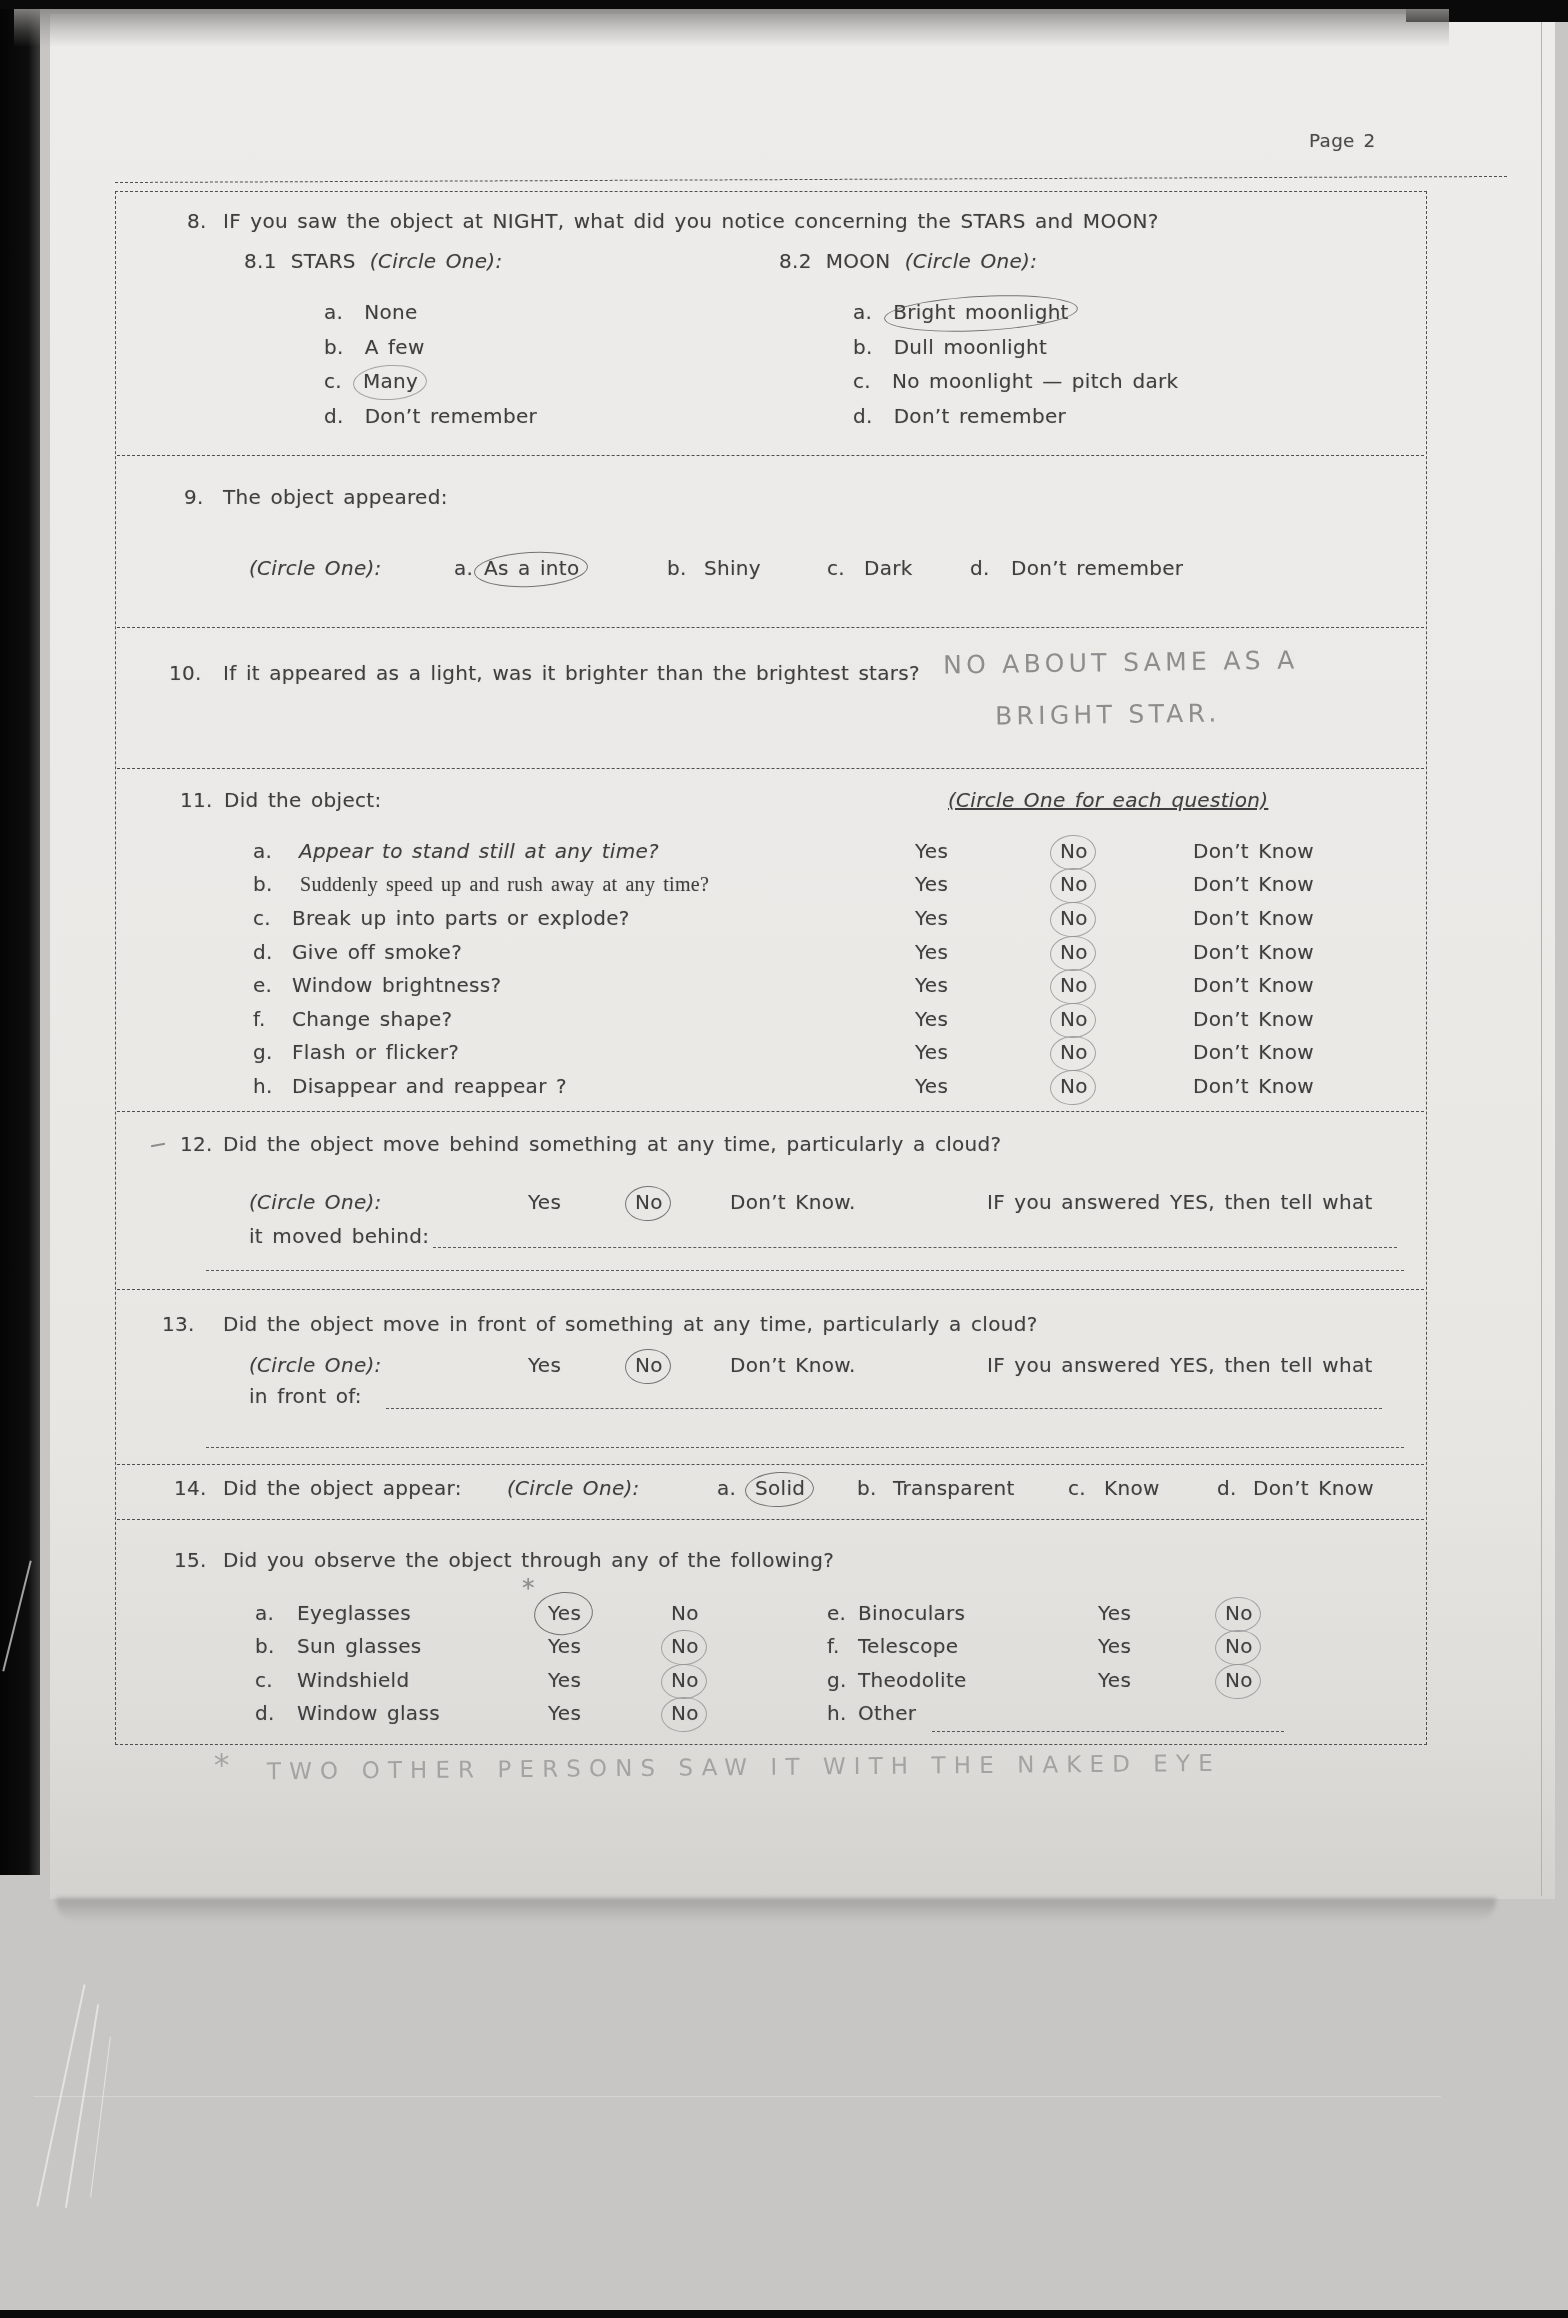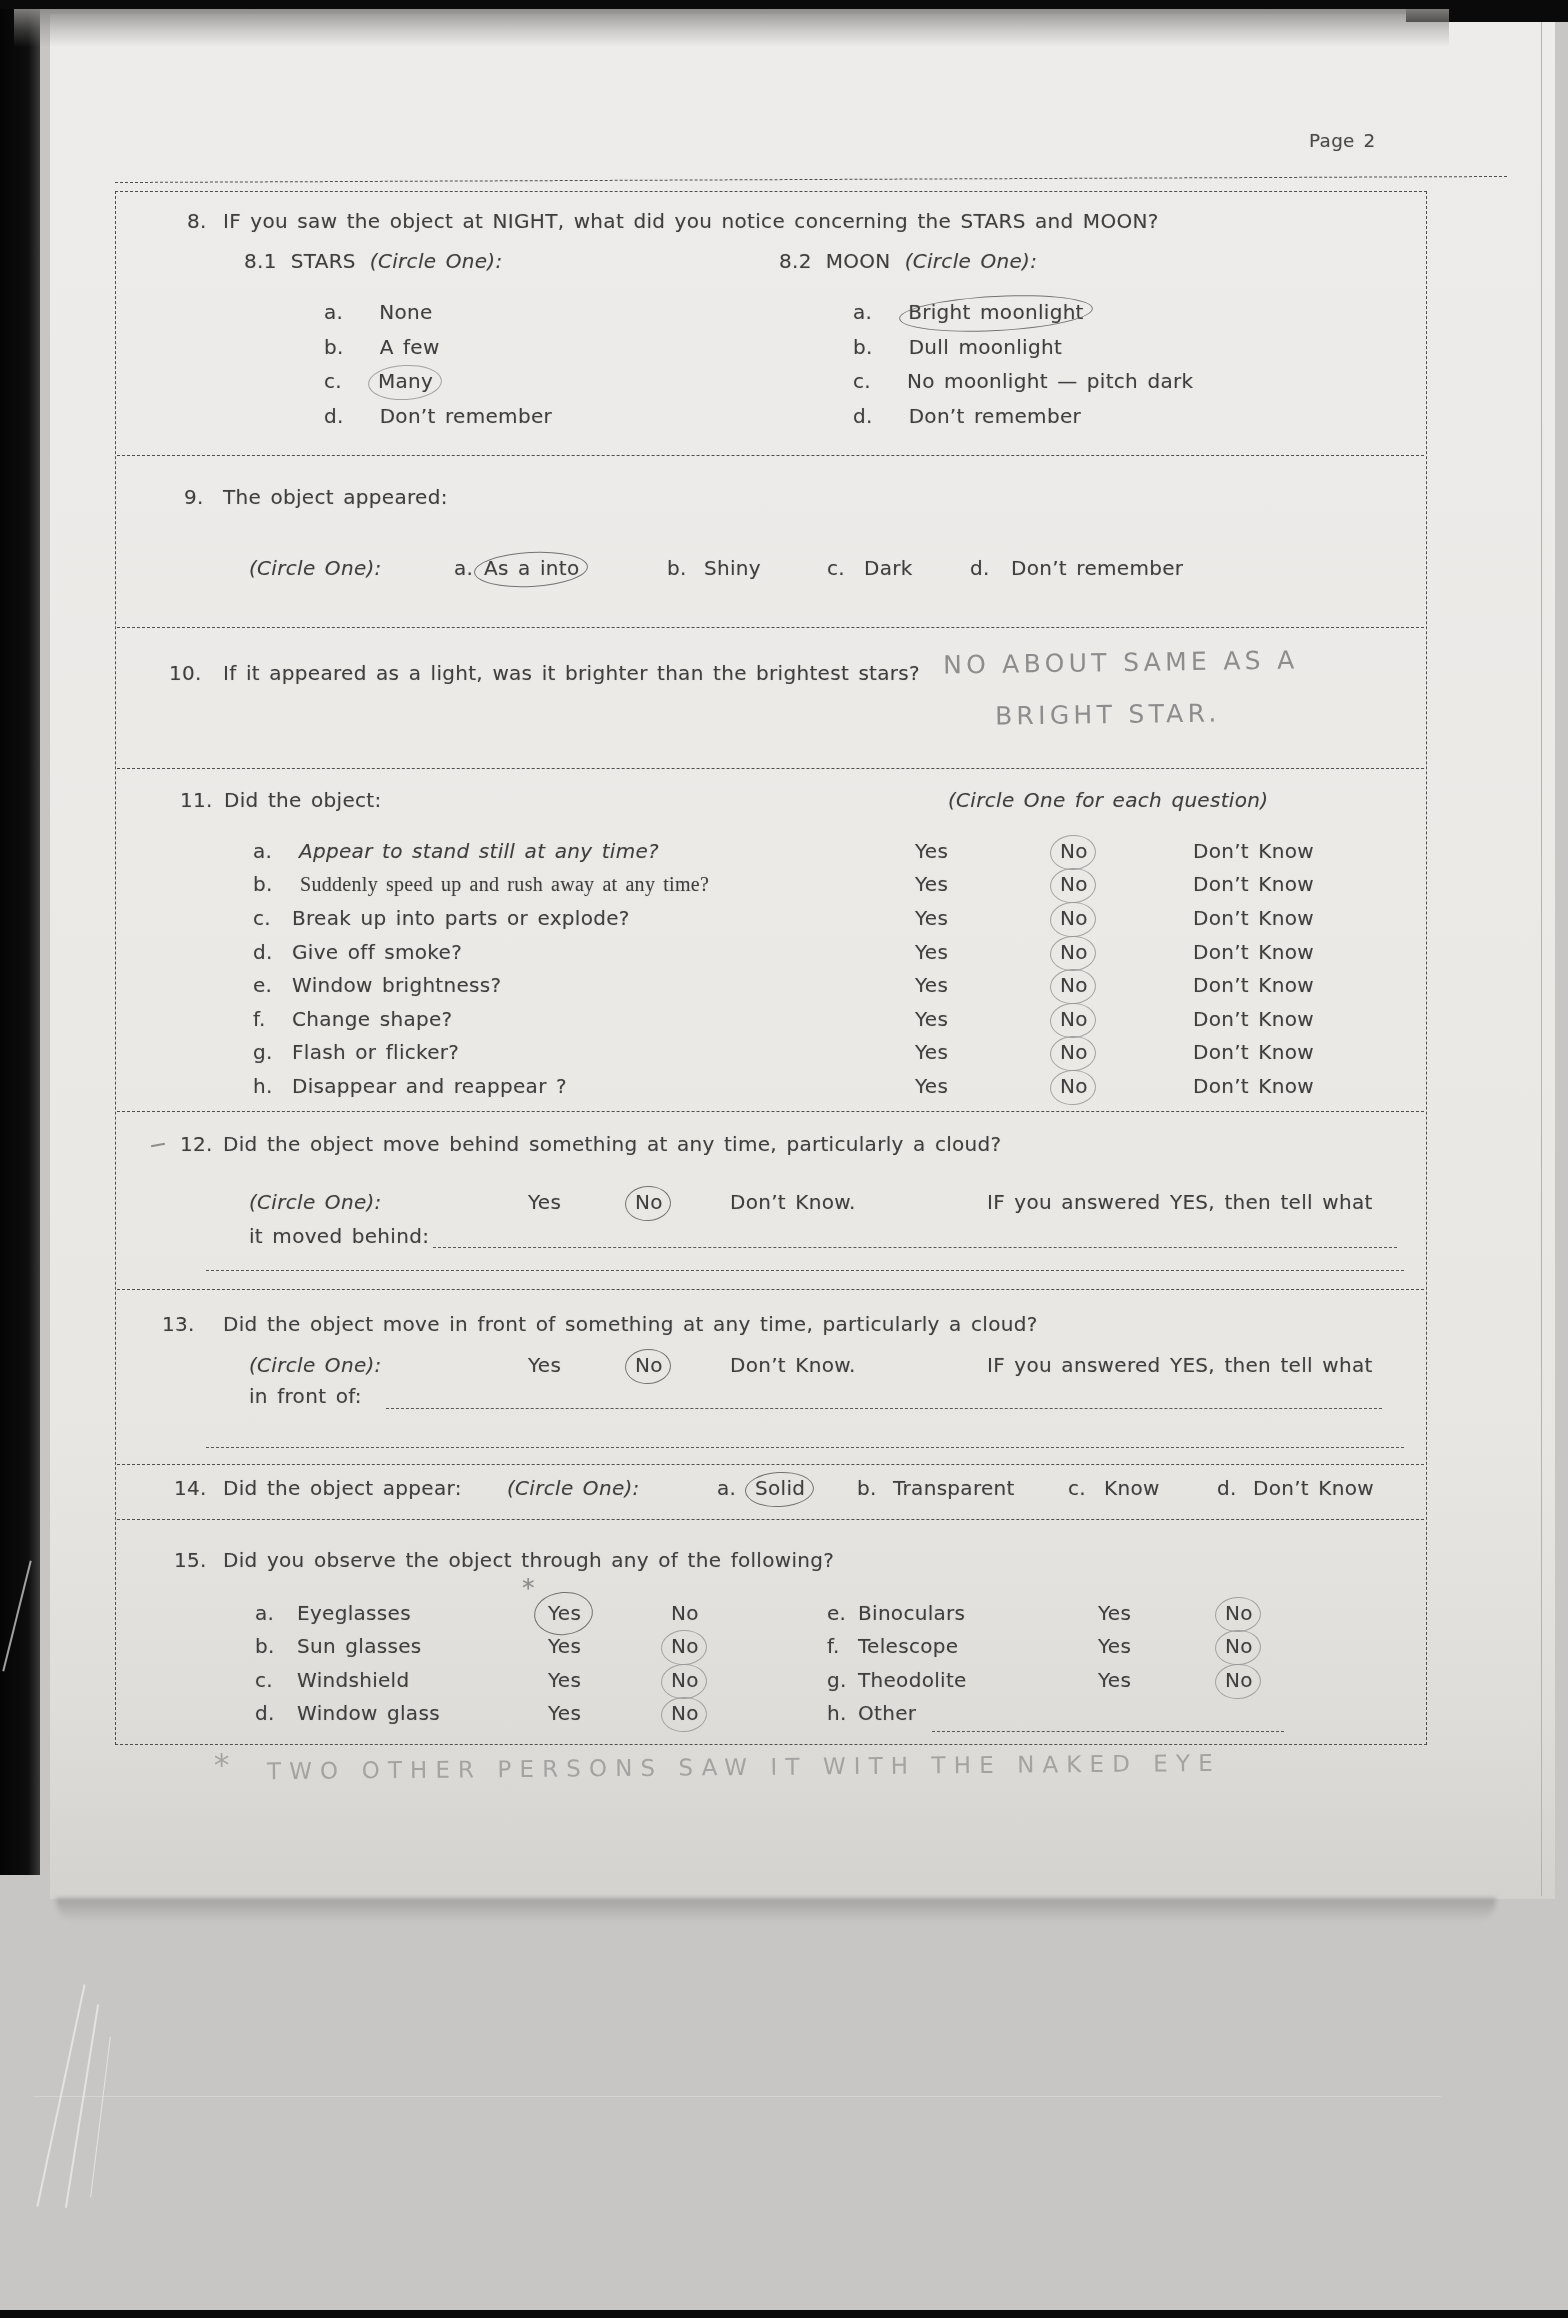--- a/index.html
+++ b/index.html
@@ -20,21 +20,21 @@
              background:linear-gradient(180deg,rgba(138,137,135,.9) 0%,rgba(138,137,135,.35) 55%,rgba(138,137,135,0) 100%);}
   .scratch{position:absolute;background:rgba(242,242,240,.65);}
 
   .formbox{position:absolute;left:115px;top:191px;width:1310px;height:1552px;border:1.6px dashed #4e4e4e;}
   .hdiv{position:absolute;height:0;border-top:1.6px dashed #4e4e4e;}
   .blank{position:absolute;height:0;border-bottom:1.6px dashed #585858;}
 
   .t{position:absolute;font-size:20px;line-height:1.15;color:#3f3f3f;letter-spacing:0.3px;word-spacing:2.7px;
      white-space:nowrap;text-shadow:0 0 1.1px rgba(64,64,64,.28);}
   .it{font-style:italic;}
-  .lbl{margin-left:36px;}
+  .lbl{margin-left:21px;}
   .gap{margin-left:14px;}
   .row{position:absolute;left:0;width:1568px;height:28px;}
 
   .circled{position:relative;display:inline-block;}
   .circled::after{content:"";position:absolute;left:-9.7px;right:-8.7px;top:-5.4px;bottom:-7px;
                   border:1.9px solid rgba(76,76,76,.75);border-radius:50%;transform:rotate(-3deg);}
   .circled.pencil::after{border-color:rgba(150,150,150,.85);border-width:1.6px;}
   .circled.big::after{left:-14px;right:-12px;top:-9.7px;bottom:-10.8px;transform:rotate(-6deg);}
 
   .hw{position:absolute;color:#8d8d8d;font-size:25px;letter-spacing:4.3px;white-space:nowrap;
@@ -133,21 +133,21 @@
   <div>
     <span class="t" style="left:169px;top:662px;">10.</span>
     <span class="t" style="left:223px;top:662px;">If it appeared as a light, was it brighter than the brightest stars?</span>
     <span class="hw" style="left:943px;top:648px;">NO ABOUT SAME AS A</span>
     <span class="hw" style="left:995px;top:700px;">BRIGHT STAR.</span>
   </div>
 
   <div>
     <span class="t" style="left:180px;top:789px;">11.</span>
     <span class="t" style="left:224px;top:789px;">Did the object:</span>
-    <span class="t it" style="left:948px;top:789px;">(Circle One for each question)</span>
+    <span class="t it" style="left:948px;top:789px;text-decoration:underline;">(Circle One for each question)</span>
 
     <div class="row" style="top:840px;">
       <span class="t" style="left:253px;">a.</span>
       <span class="t" style="left:299px;font-style:italic;">Appear to stand still at any time?</span>
       <span class="t" style="left:915px;">Yes</span>
       <span class="t" style="left:1060px;"><span class="circled pencil">No</span></span>
       <span class="t" style="left:1193px;">Don’t Know</span>
     </div>
     <div class="row" style="top:873px;">
       <span class="t" style="left:253px;">b.</span>

